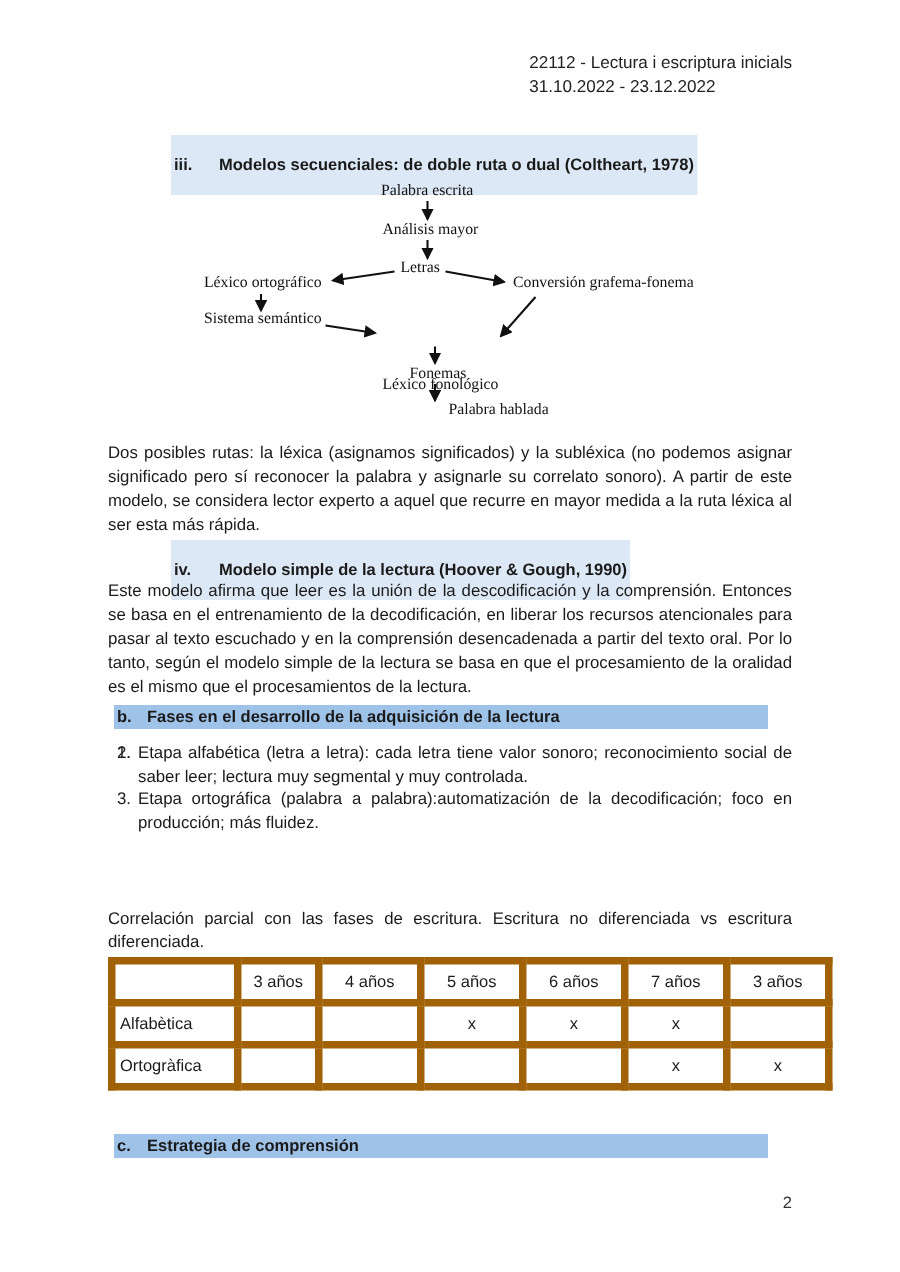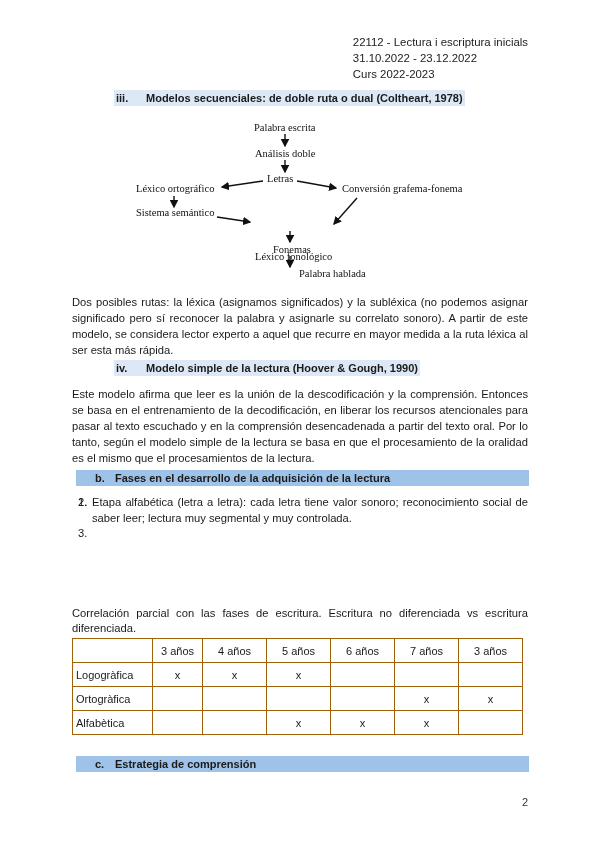--- a/index.html
+++ b/index.html
@@ -1,41 +1,40 @@
 <!DOCTYPE html>
 <html><head>
 <meta charset="utf-8">
 <style>
   html, body { margin: 0; padding: 0; background: #ffffff; }
   body { width: 600px; height: 848px; position: relative; overflow: hidden;
          font-family: "Liberation Sans", sans-serif; color: #1a1a1a; }
   .abs { position: absolute; }
   .header { right: 72px; top: 34px; text-align: left; font-size: 11.4px; line-height: 16px; color: #222; }
-  .sub-heading { font-weight: bold; font-size: 11px; line-height: 16px; height: 16px; background: #dce8f5; padding: 0 2px; white-space: nowrap; }
+  .sub-heading { font-weight: bold; font-size: 11px; line-height: 16px; height: 16px; background: #dce8f5; padding: 12px 2px; white-space: nowrap; }
   .sub-heading .num { display: inline-block; width: 30px; }
   .para { left: 72px; width: 456px; font-size: 11.2px; line-height: 16px; text-align: justify; color: #1a1a1a; }
-  .section-bar { left: 76px; width: 436px; height: 16px; background: #9fc3e8; font-weight: bold; font-size: 11px; line-height: 16px; padding-left: 17px; }
+  .section-bar { left: 76px; width: 436px; height: 16px; background: #9fc3e8; font-weight: bold; font-size: 11px; line-height: 16px; }
   .section-bar .num { display: inline-block; width: 20px; padding-left: 2px; }
   .list { left: 72px; width: 456px; font-size: 11.2px; line-height: 15.5px; margin: 0; padding: 0; list-style: none; }
   .list li { position: relative; padding-left: 20px; text-align: justify; margin-bottom: 0; }
   .list li .n { position: absolute; left: 6px; top: 0; }
   .diagram { left: 130px; top: 118px; width: 320px; height: 165px; font-family: "Liberation Serif", serif; font-size: 10.5px; color: #111; }
   .diagram .node { position: absolute; white-space: nowrap; }
   table.phases { position: absolute; left: 72px; top: 638px; border-collapse: collapse; font-size: 11px; }
-  table.phases td { border: 1px solid #a16207; height: 23px; padding: 0; text-align: center; }
+  table.phases td { border: 5px solid #a16207; height: 23px; padding: 0; text-align: center; }
   table.phases td.rowlabel { text-align: left; padding-left: 3px; }
   .page-num { right: 72px; top: 796px; font-size: 11px; color: #333; }
 </style>
 </head>
 <body>
 
 <div class="abs header">
   <div>22112 - Lectura i escriptura inicials</div>
   <div>31.10.2022 - 23.12.2022</div>
-  <div>Curs 2022-2023</div>
 </div>
 
 <div class="abs sub-heading" style="left:114px; top:90px;">
   <span class="num">iii.</span><span>Modelos secuenciales: de doble ruta o dual (Coltheart, 1978)</span>
 </div>
 
 <div class="abs diagram">
   <svg width="320" height="165" style="position:absolute;left:0;top:0;">
     <defs>
       <marker id="ah" markerWidth="6" markerHeight="6" refX="5" refY="3" orient="auto">
@@ -48,21 +47,21 @@
       <line x1="133" y1="63" x2="92" y2="69" marker-end="url(#ah)"></line>
       <line x1="167" y1="63" x2="206" y2="70" marker-end="url(#ah)"></line>
       <line x1="44" y1="78" x2="44" y2="89" marker-end="url(#ah)"></line>
       <line x1="87" y1="99" x2="120" y2="104" marker-end="url(#ah)"></line>
       <line x1="227" y1="80" x2="204" y2="106" marker-end="url(#ah)"></line>
       <line x1="160" y1="113" x2="160" y2="124" marker-end="url(#ah)"></line>
       <line x1="160" y1="138" x2="160" y2="149" marker-end="url(#ah)"></line>
     </g>
   </svg>
   <div class="node" style="left:124px; top:4px;">Palabra escrita</div>
-  <div class="node" style="left:125px; top:30px;">Análisis doble</div>
+  <div class="node" style="left:125px; top:30px;">Análisis mayor</div>
   <div class="node" style="left:137px; top:55px;">Letras</div>
   <div class="node" style="left:6px; top:65px;">Léxico ortográfico</div>
   <div class="node" style="left:212px; top:65px;">Conversión grafema-fonema</div>
   <div class="node" style="left:6px; top:89px;">Sistema semántico</div>
   <div class="node" style="left:125px; top:101px;margin-top:32px;">Léxico fonológico</div>
   <div class="node" style="left:143px; top:126px;">Fonemas</div>
   <div class="node" style="left:130px; top:150px;margin-left:39px;">Palabra hablada</div>
 </div>
 
 <div class="abs para" style="top:294px;">Dos posibles rutas: la léxica (asignamos significados) y la subléxica (no podemos asignar significado pero sí reconocer la palabra y asignarle su correlato sonoro). A partir de este modelo, se considera lector experto a aquel que recurre en mayor medida a la ruta léxica al ser esta más rápida.</div>
@@ -73,63 +72,54 @@
 
 <div class="abs para" style="top:386px;">Este modelo afirma que leer es la unión de la descodificación y la comprensión. Entonces se basa en el entrenamiento de la decodificación, en liberar los recursos atencionales para pasar al texto escuchado y en la comprensión desencadenada a partir del texto oral. Por lo tanto, según el modelo simple de la lectura se basa en que el procesamiento de la oralidad es el mismo que el procesamientos de la lectura.</div>
 
 <div class="abs section-bar" style="top:470px;">
   <span class="num">b.</span><span>Fases en el desarrollo de la adquisición de la lectura</span>
 </div>
 
 <ul class="abs list" style="top:495px;">
   <li><span class="n">1.</span></li>
   <li><span class="n">2.</span><span>Etapa alfabética (letra a letra): cada letra tiene valor sonoro; reconocimiento social de saber leer; lectura muy segmental y muy controlada.</span></li>
-  <li><span class="n">3.</span></li>
+  <li><span class="n">3.</span><span>Etapa ortográfica (palabra a palabra):automatización de la decodificación; foco en producción; más fluidez.</span></li>
 </ul>
 
 <div class="abs para" style="top:606px; line-height:15px;">Correlación parcial con las fases de escritura. Escritura no diferenciada vs escritura diferenciada.</div>
 
 <table class="phases">
   <tbody>
       <tr>
     <td style="width:79px;"></td>
     <td style="width:49px;">3 años</td>
     <td style="width:63px;">4 años</td>
     <td style="width:63px;">5 años</td>
     <td style="width:63px;">6 años</td>
     <td style="width:63px;">7 años</td>
     <td style="width:63px;">3 años</td>
   </tr>
   <tr>
-    <td class="rowlabel">Logogràfica</td>
+    <td class="rowlabel">Alfabètica</td>
+    <td></td>
+    <td></td>
     <td>x</td>
     <td>x</td>
     <td>x</td>
-    <td></td>
-    <td></td>
     <td></td>
   </tr>
   <tr>
     <td class="rowlabel">Ortogràfica</td>
     <td></td>
     <td></td>
     <td></td>
     <td></td>
     <td>x</td>
     <td>x</td>
   </tr>
-  <tr>
-    <td class="rowlabel">Alfabètica</td>
-    <td></td>
-    <td></td>
-    <td>x</td>
-    <td>x</td>
-    <td>x</td>
-    <td></td>
-  </tr>
 </tbody>
   </table>
 
 <div class="abs section-bar" style="top:756px;">
   <span class="num">c.</span><span>Estrategia de comprensión</span>
 </div>
 
 <div class="abs page-num">2</div>
 
 </body></html>

